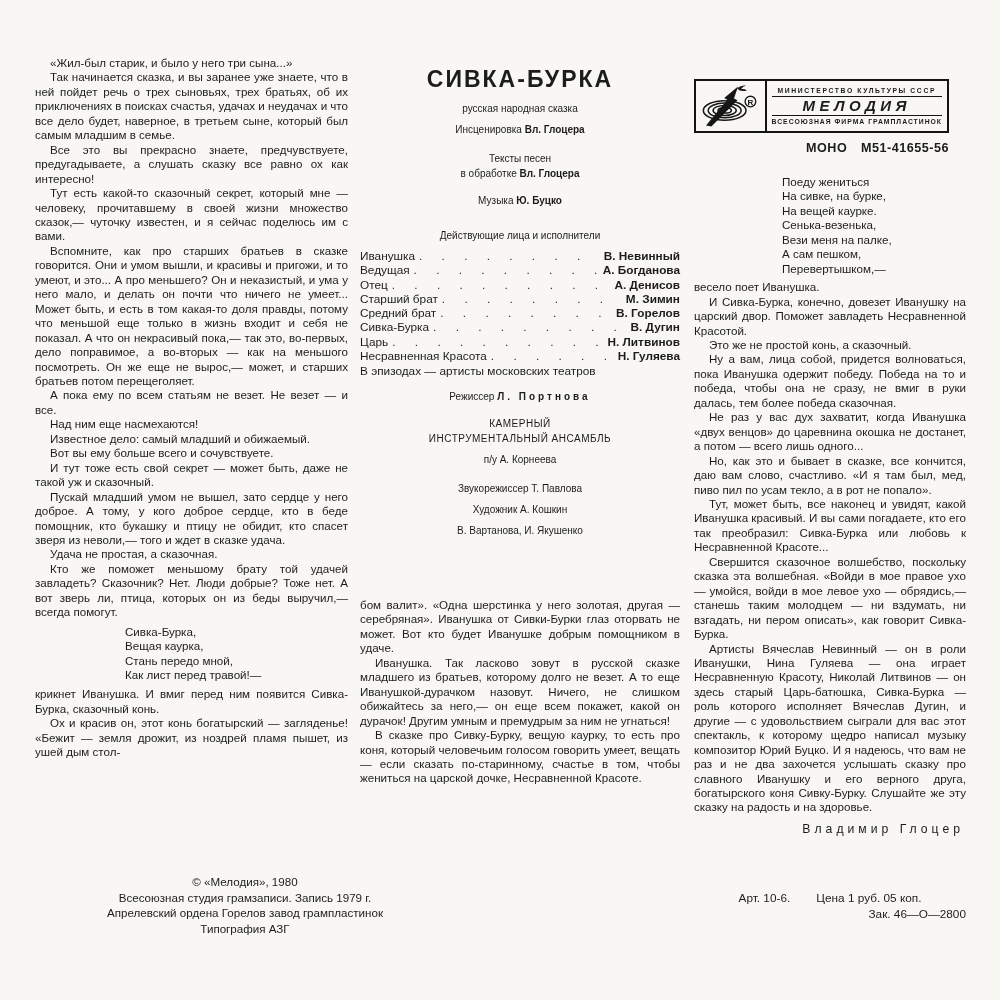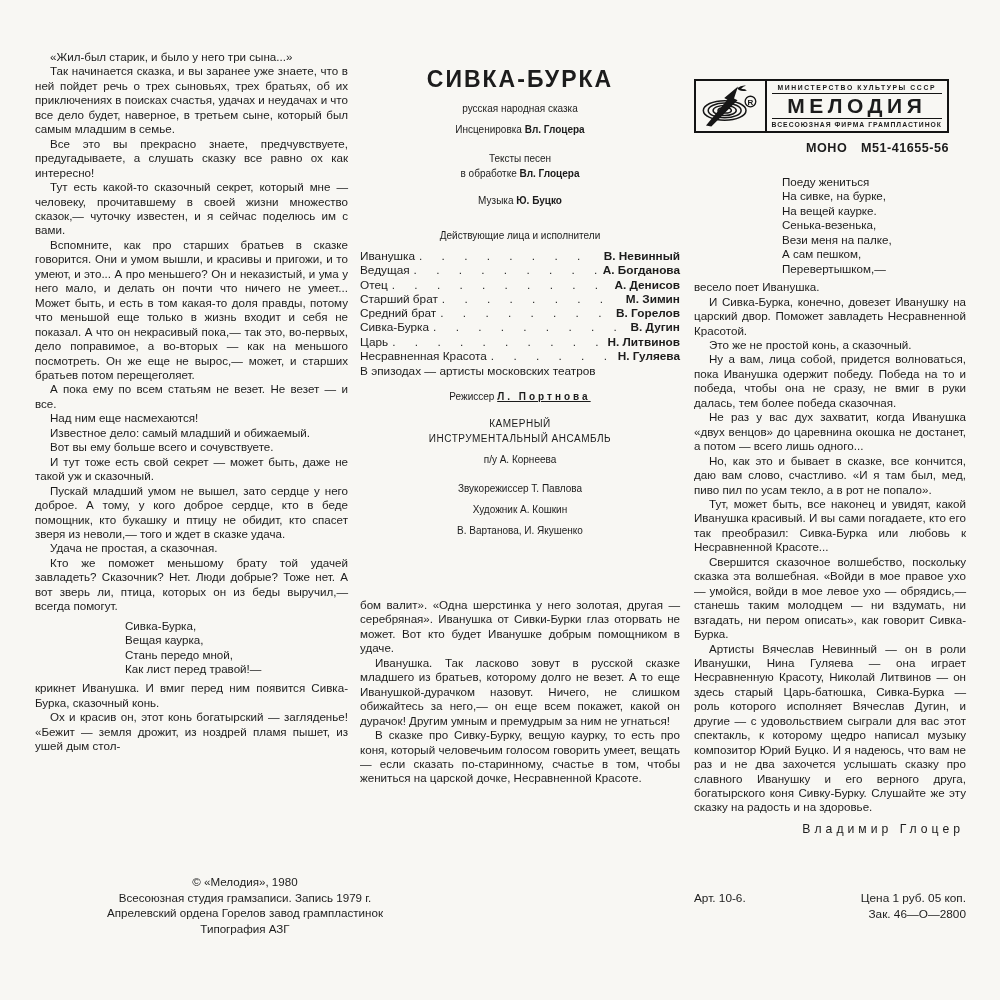--- a/index.html
+++ b/index.html
@@ -7,62 +7,62 @@
     position:relative; width:1000px; height:1000px;
     background:#f8f7f3; color:#1c1c1c; overflow:hidden;
     font-family:"Liberation Sans","DejaVu Sans",sans-serif;
   }
   .body-text { font-size:11.6px; line-height:14.45px; text-align:justify; }
   .para { text-indent:15px; margin:0; }
   .flush-first .para:first-child { text-indent:0; }
   .verse { margin:5px 0 5px 52px; text-align:left; }
   .verse-line { line-height:14.45px;padding-left:38px; }
 
-  .col-left  { position:absolute; left:35px;  top:50px; width:313px; }
+  .col-left  { position:absolute; left:35px;  top:56px; width:313px; }
   .col-mid-top { position:absolute; left:360px; top:66px; width:320px; text-align:center; }
   .col-mid-bottom { position:absolute; left:360px; top:598px; width:320px; }
   .col-right { position:absolute; left:694px; top:79px; width:272px; }
 
   .left-footer { position:absolute; left:35px; top:874px; width:420px;
     font-size:11.6px; line-height:15.6px; text-align:center; }
 
   
   .album-title { font-size:23px; font-weight:700; letter-spacing:2px; margin:0 0 8px 0; }
   .m-line { font-size:10px; line-height:15px; }
   .mt6{margin-top:6px;} .mt10{margin-top:10px;} .mt12{margin-top:12px;}
   .mt14{margin-top:14px;} .mt16{margin-top:16px;} .mt20{margin-top:20px;}
   .caps { letter-spacing:.5px; }
-  .director-name { font-weight:700; letter-spacing:3px;text-decoration:underline; }
+  .director-name { font-weight:700; letter-spacing:3px; }
 
   .cast { margin-top:6px; font-size:11.8px; line-height:14.3px; text-align:left; }
   .cast-row { display:flex; align-items:baseline; }
   .role { white-space:nowrap; }
   .leader { flex:1 1 auto; overflow:hidden; white-space:nowrap; margin:0 4px; color:#2a2a2a; }
   .leader::after { content:". . . . . . . . . . . . . . . . . . . . . ."; letter-spacing:8px; }
   .performer { white-space:nowrap; font-weight:700; }
   .cast-note { margin-top:1px; text-align:left; }
 
   
   .logo-box { display:flex; border:2.5px solid #141414; width:255px; box-sizing:border-box; background:#f8f7f3; }
   .logo-left { width:72px; border-right:2.5px solid #141414; display:flex; align-items:center; justify-content:center; padding:2px 1px; }
   .logo-right { flex:1; text-align:center; padding:0 5px; display:flex; flex-direction:column; justify-content:center; }
   .logo-ministry { font-size:6.8px; letter-spacing:1.6px; font-weight:700; padding:2.5px 0 2px;
     border-bottom:1px solid #141414; white-space:nowrap; }
-  .logo-brand { font-size:21px; font-weight:700; letter-spacing:4.5px; line-height:1.05; padding:1px 0 1px; }
+  .logo-brand { font-size:15px; font-weight:700; letter-spacing:4.5px; line-height:1.05; padding:1px 0 1px;font-style:italic; }
   .logo-firm { font-size:6.8px; letter-spacing:1px; font-weight:700; padding:2px 0 2.5px;
     border-top:1px solid #141414; white-space:nowrap; }
   .mono-row { width:255px; box-sizing:border-box; display:flex; justify-content:space-between;
     padding-left:112px; margin-top:8px; font-size:12.6px; font-weight:700; letter-spacing:.5px; }
 
   .right-verse { margin:20px 0 4px 50px; }
   .signature { margin-top:7px; text-align:right; font-size:12.2px; letter-spacing:4px; padding-right:2px; }
 
   .right-footer { position:absolute; left:694px; top:891px; width:272px;
     font-size:11.8px; line-height:15.5px; text-align:right; }
-  .rf-line1 { display:flex; justify-content:space-between; gap:26px; }
+  .rf-line1 { display:flex; justify-content:center; gap:26px; }
 </style>
 </head>
 <body>
 
 <div class="page">
 
   <div class="col-left body-text">
     <div>
         <p class="para">«Жил-был старик, и было у него три сына...»</p>
         <p class="para">Так начинается сказка, и вы заранее уже знаете, что в ней пойдет речь о трех сыновьях, трех братьях, об их приключениях в поисках счастья, удачах и неудачах и что все дело будет, наверное, в третьем сыне, который был самым младшим в семье.</p>

